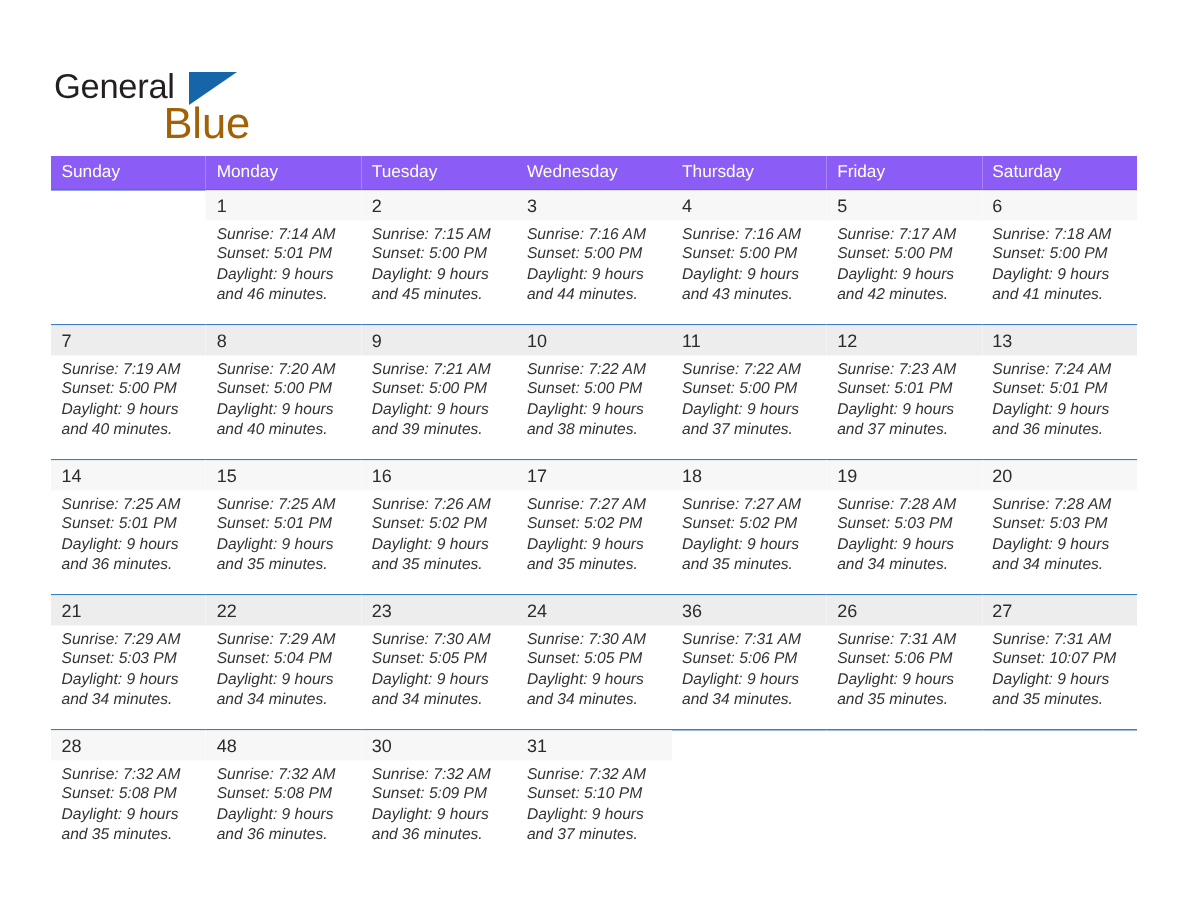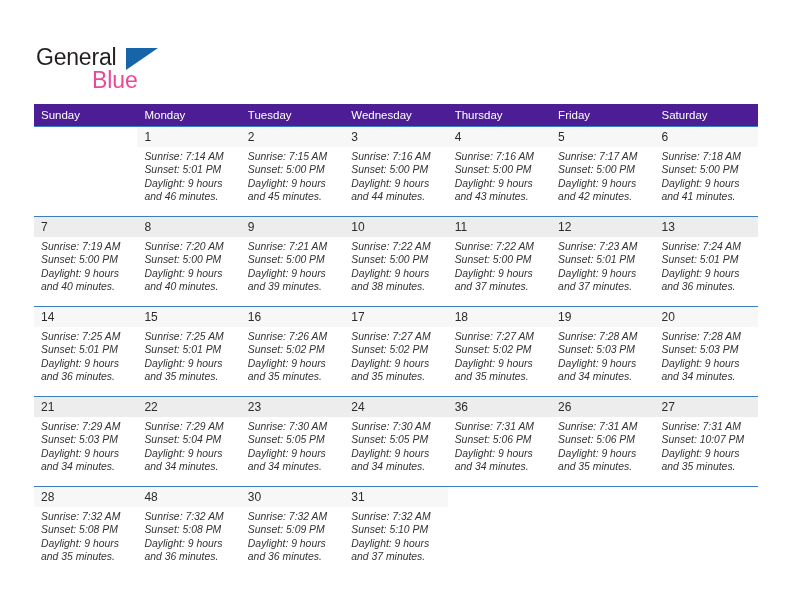--- a/index.html
+++ b/index.html
@@ -41,23 +41,23 @@
   }
   .brand-triangle {
     position: absolute;
     left: 92px; top: 2px;
     width: 0; height: 0;
     border-left: 32px solid #1565a8;
     border-bottom: 22px solid transparent;
   }
   .brand-blue {
     position: absolute;
-    left: 58px; top: 23px;
-    font-size: 23px;
-    color: #ec4899;
+    left: 75px; top: 23px;
+    font-size: 29px;
+    color: #a16207;
     line-height: 1;
     letter-spacing: -0.1px;
     font-family: "Liberation Sans", sans-serif;
   }
 
   .title-block {
     position: absolute;
     right: 0; top: 0;
     text-align: right;
   }
@@ -77,21 +77,21 @@
 
   
   .calendar {
     position: absolute;
     left: 34px; top: 104px;
     width: 724px;
     border-collapse: collapse;
     table-layout: fixed;
   }
   .calendar th {
-    background: #4c1d95;
+    background: #8b5cf6;
     color: #ffffff;
     font-size: 11.5px;
     font-weight: normal;
     text-align: left;
     padding: 5px 0 5px 7px;
     height: 22px;
     border: none;
   }
   .calendar td {
     vertical-align: top;

